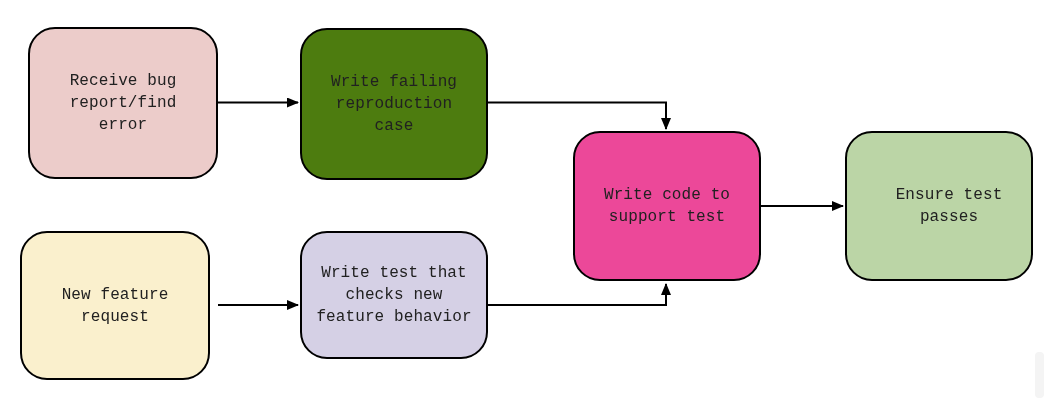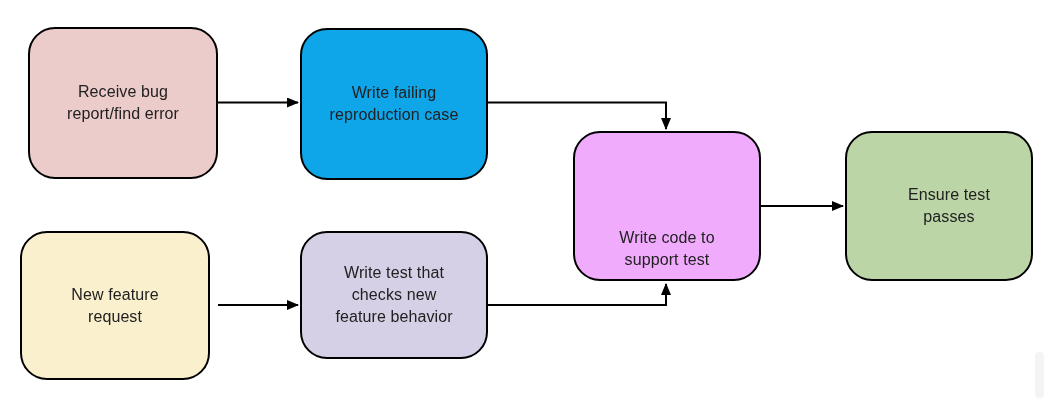--- a/index.html
+++ b/index.html
@@ -6,21 +6,21 @@
     margin: 0;
     padding: 0;
     background: #ffffff;
   }
   .canvas {
     position: relative;
     width: 1056px;
     height: 403px;
     background: #ffffff;
     overflow: hidden;
-    font-family: Liberation Sans, sans-serif;
+    font-family: Liberation Mono, monospace;
   }
   .edges {
     position: absolute;
     left: 0;
     top: 0;
     width: 1056px;
     height: 403px;
     pointer-events: none;
   }
   .edge {
@@ -69,37 +69,37 @@
     <path class="edge" d="M218 305 L298 305" marker-end="url(#arrowhead)" stroke="#000000"></path>
     <path class="edge" d="M488 305 L666 305 L666 284" marker-end="url(#arrowhead)" stroke="#000000"></path>
     <path class="edge" d="M761 206 L843 206" marker-end="url(#arrowhead)" stroke="#000000"></path>
   </svg>
 
   <div class="node" style="left: 28px; top: 27px; width: 190px; height: 152px; background-color: rgb(236, 204, 202); border-color: rgb(0, 0, 0);">
     <span class="node-label" style="color: rgb(33, 33, 33);">Receive bug
 report/find error</span>
   </div>
 
-  <div class="node" style="left: 300px; top: 28px; width: 188px; height: 152px; background-color: #0ea5e9; border-color: rgb(0, 0, 0);">
+  <div class="node" style="left: 300px; top: 28px; width: 188px; height: 152px; background-color: #4d7c0f; border-color: rgb(0, 0, 0);">
     <span class="node-label" style="color: rgb(33, 33, 33);">Write failing
 reproduction case</span>
   </div>
 
   <div class="node" style="left: 20px; top: 231px; width: 190px; height: 149px; background-color: rgb(250, 240, 205); border-color: rgb(0, 0, 0);">
     <span class="node-label" style="color: rgb(33, 33, 33);">New feature
 request</span>
   </div>
 
   <div class="node" style="left: 300px; top: 231px; width: 188px; height: 128px; background-color: rgb(213, 208, 229); border-color: rgb(0, 0, 0);">
     <span class="node-label" style="color: rgb(33, 33, 33);">Write test that
 checks new
 feature behavior</span>
   </div>
 
-  <div class="node" style="left: 573px; top: 131px; width: 188px; height: 150px; background-color: #f0abfc; border-color: rgb(0, 0, 0); align-items: flex-end;">
+  <div class="node" style="left: 573px; top: 131px; width: 188px; height: 150px; background-color: #ec4899; border-color: rgb(0, 0, 0);">
     <span class="node-label" style="color: rgb(33, 33, 33);">Write code to
 support test</span>
   </div>
 
   <div class="node" style="left: 845px; top: 131px; width: 188px; height: 150px; background-color: rgb(187, 213, 166); border-color: rgb(0, 0, 0);">
     <span class="node-label" style="color: rgb(33, 33, 33); margin-left: 20px;">Ensure test passes</span>
   </div>
 
   <div class="scrollbar-thumb" style="background-color: rgb(244, 244, 244);"></div>
 

